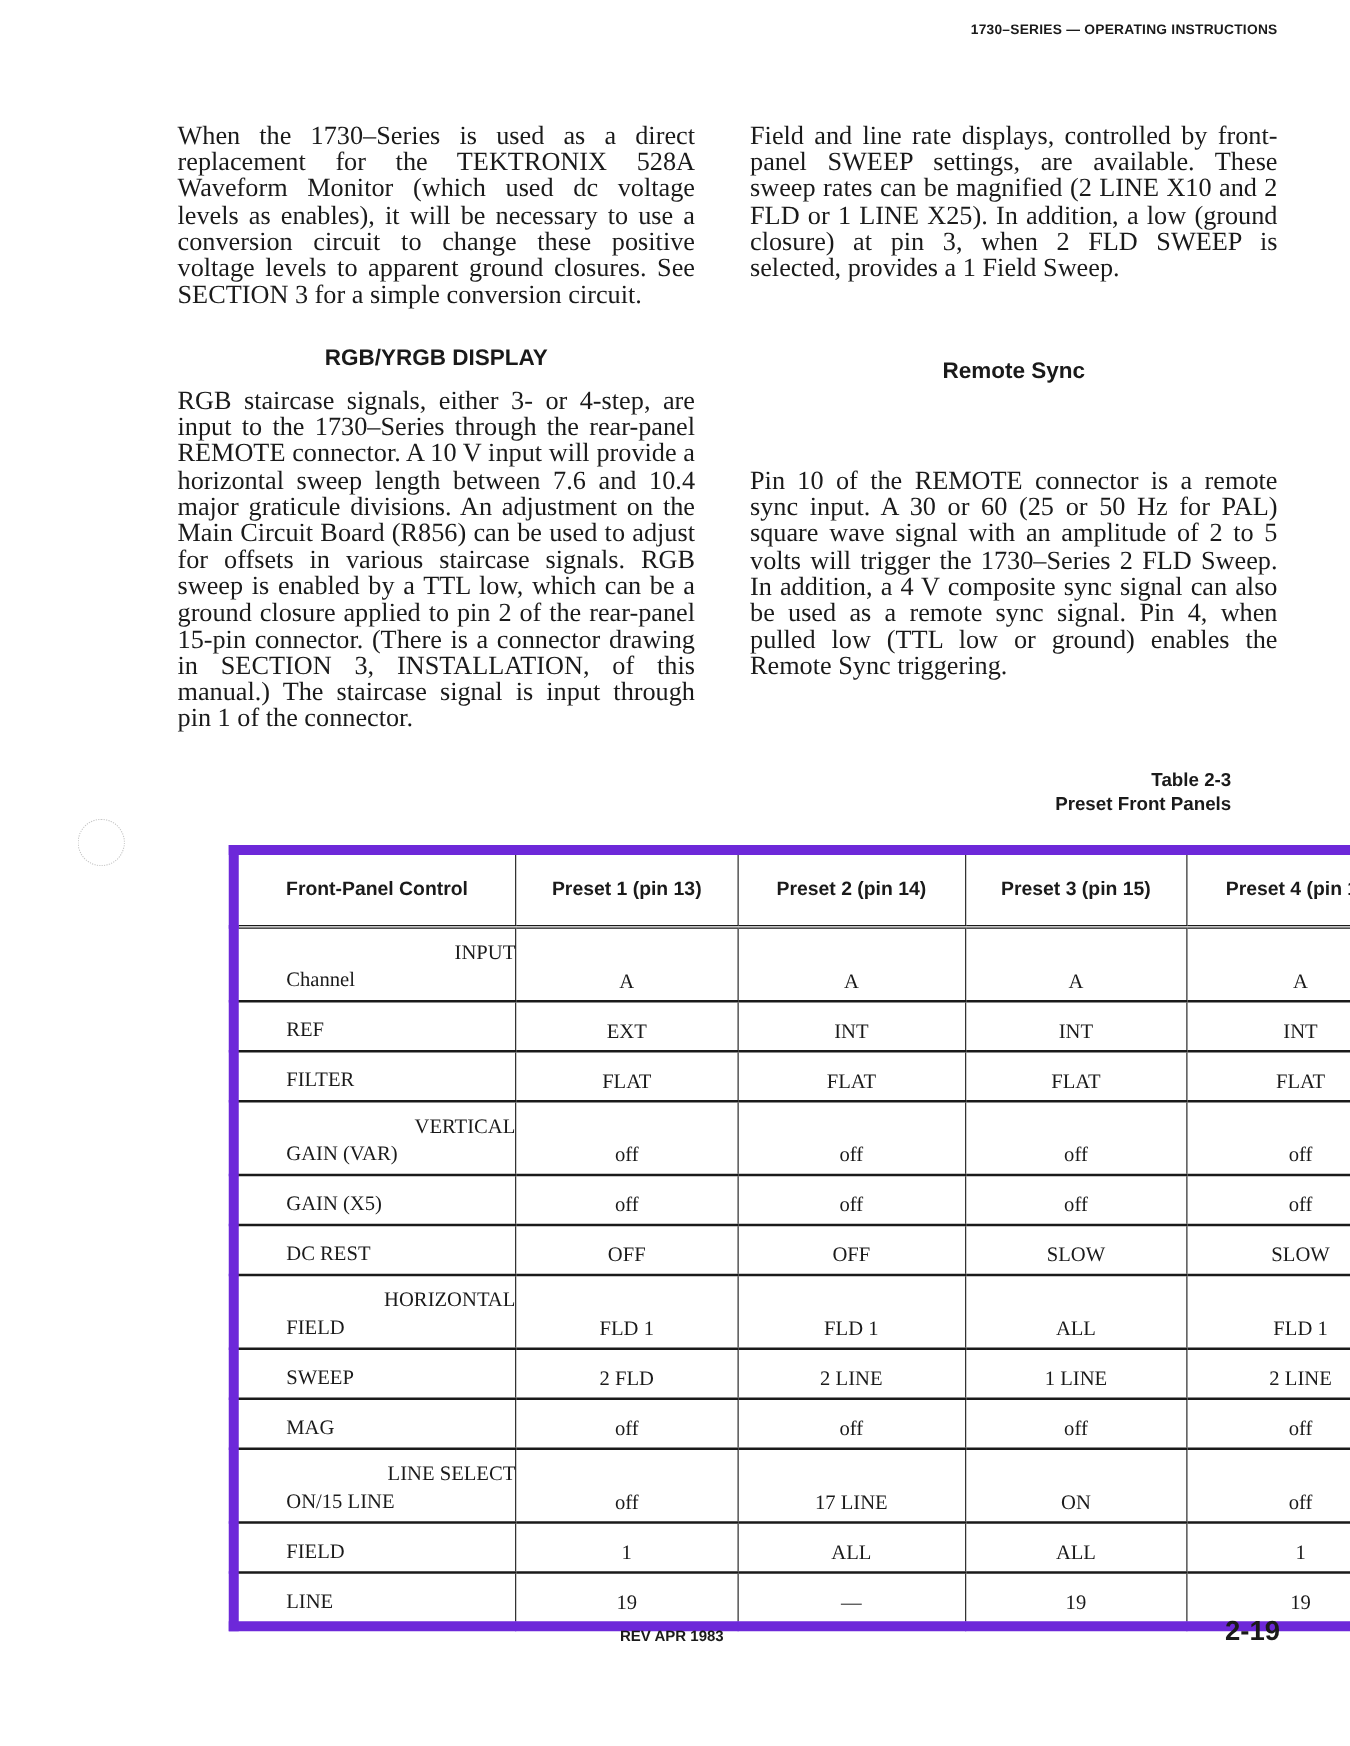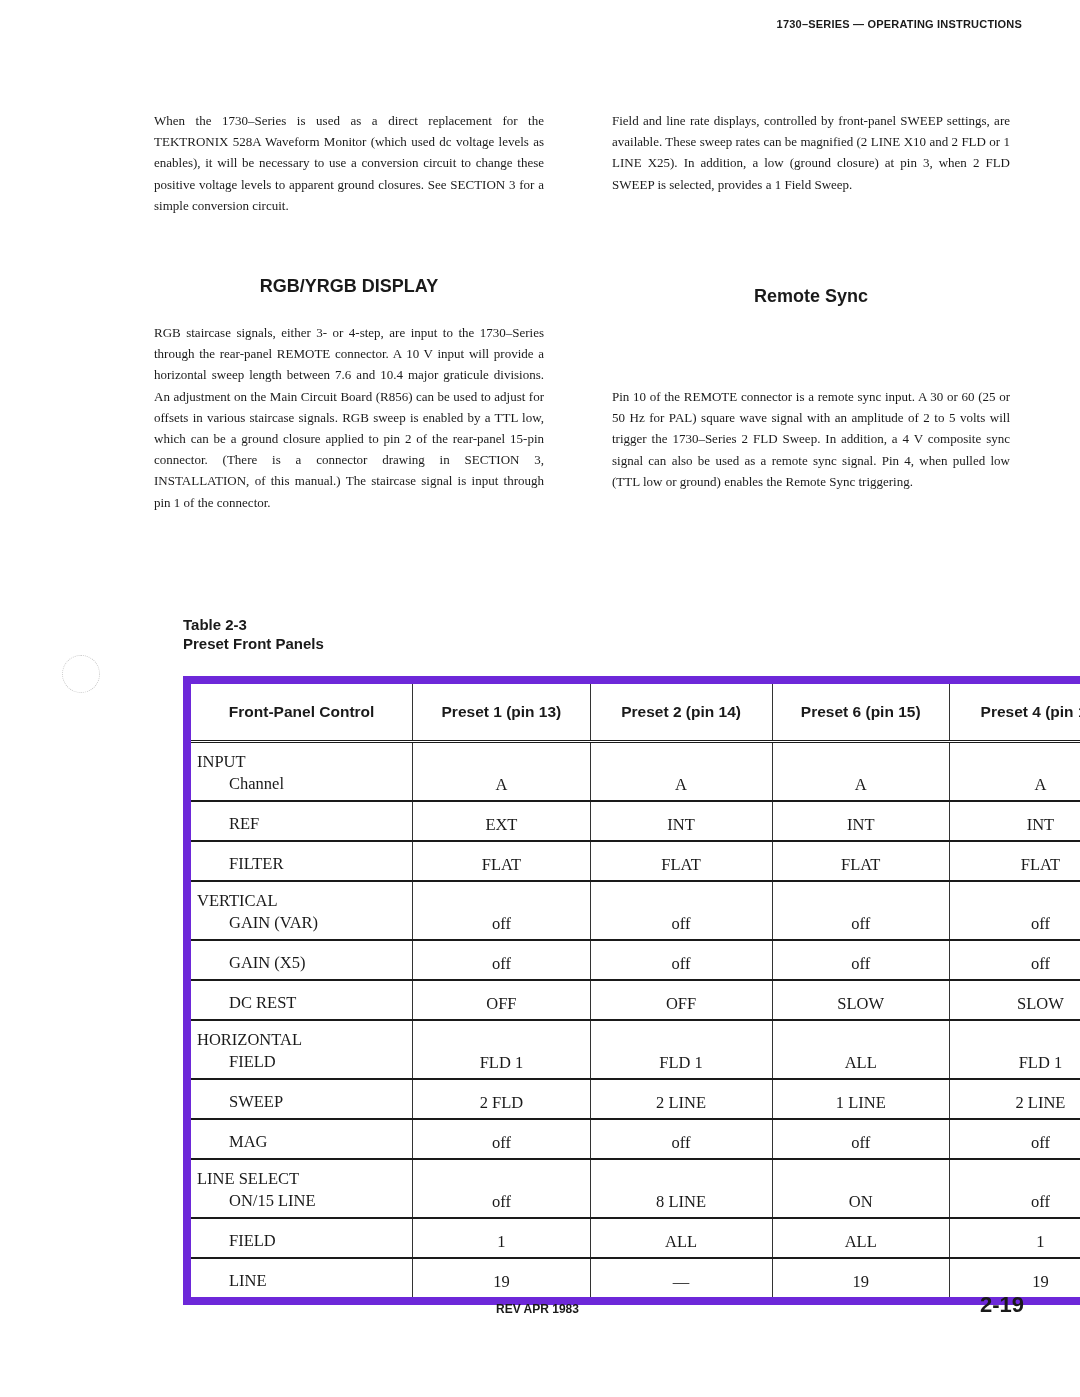--- a/index.html
+++ b/index.html
@@ -10,38 +10,38 @@
     }
     .running-head {
       position: absolute; top: 18px; right: 58px;
       font-family: "Liberation Sans", "DejaVu Sans", sans-serif;
       font-weight: bold; font-size: 11px; letter-spacing: 0.2px;
     }
     .col { position: absolute; width: 422px; }
     .col-left { left: 138px; }
     .col-right { left: 596px; width: 430px; }
     p.body {
-      margin: 16px; font-size: 13px; line-height: 21.2px;
+      margin: 4px; font-size: 21px; line-height: 21.2px;
       text-align: justify;
     }
     .p1 { top: 94px; }
     .p2 { top: 94px; }
     h2.head {
       position: absolute; margin: 0;
       font-family: "Liberation Sans", "DejaVu Sans", sans-serif;
       font-weight: bold; font-size: 18px; text-align: center;
     }
     .h-rgb { top: 276px; left: 138px; width: 422px; }
     .h-remote { top: 286px; left: 596px; width: 430px; font-weight: bold; }
     .p3 { top: 306px; }
     .p4 { top: 370px; }
 
     .table-caption {
       position: absolute; top: 615px; left: 183px; width: 802px;
-      text-align: left;
+      text-align: right;
       font-family: "Liberation Sans", "DejaVu Sans", sans-serif;
       font-size: 15px; line-height: 19px; font-weight: bold;
     }
     table.presets {
       position: absolute; top: 676px; left: 183px; width: 956px;
       border-collapse: collapse;
       border: 8px solid #6d28d9;
       font-size: 16.5px;
     }
     table.presets th, table.presets td {
@@ -54,21 +54,21 @@
       font-weight: bold; font-size: 15.5px;
       border-bottom: 3px double #1a1a1a;
     }
     col.c0 { width: 191px; }
     col.c1 { width: 150px; }
     col.c2 { width: 154px; }
     col.c3 { width: 150px; }
     col.c4 { width: 157px; }
     table.presets td { vertical-align: bottom; text-align: center; height: 33px; padding-bottom: 5px; }
     table.presets td.ctl { text-align: left; padding-left: 0; }
-    .grp { display: block; padding-left: 6px; line-height: 22px; }
+    .grp { display: block; padding-left: 6px; line-height: 22px; text-align: right; }
     .sub { display: block; padding-left: 38px; line-height: 22px; }
     tr.tall td { height: 52px; }
     tr.gap td { border-top: 2px solid #1a1a1a; }
 
     .footer-rev {
       position: absolute; top: 1302px; left: 496px;
       font-family: "Liberation Sans", "DejaVu Sans", sans-serif;
       font-weight: bold; font-size: 12px;
     }
     .footer-page {
@@ -118,21 +118,21 @@
       <col class="c1">
       <col class="c2">
       <col class="c3">
       <col class="c4">
     </colgroup>
   <thead>
     <tr>
       <th>Front-Panel Control</th>
       <th>Preset 1 (pin 13)</th>
       <th>Preset 2 (pin 14)</th>
-      <th>Preset 6 (pin 15)</th>
+      <th>Preset 3 (pin 15)</th>
       <th>Preset 4 (pin 12)</th>
     </tr>
   </thead>
   <tbody id="table-body">
       <tr class="tall">
         <td class="ctl">
           <span class="grp">INPUT</span>
           <span class="sub">Channel</span>
         </td>
         <td>A</td>
@@ -213,21 +213,21 @@
         <td>off</td>
         <td>off</td>
         <td>off</td>
       </tr>
       <tr class="tall gap">
         <td class="ctl">
           <span class="grp">LINE SELECT</span>
           <span class="sub">ON/15 LINE</span>
         </td>
         <td>off</td>
-        <td>8 LINE</td>
+        <td>17 LINE</td>
         <td>ON</td>
         <td>off</td>
       </tr>
       <tr class="gap">
         <td class="ctl">
           <span class="sub">FIELD</span>
         </td>
         <td>1</td>
         <td>ALL</td>
         <td>ALL</td>

